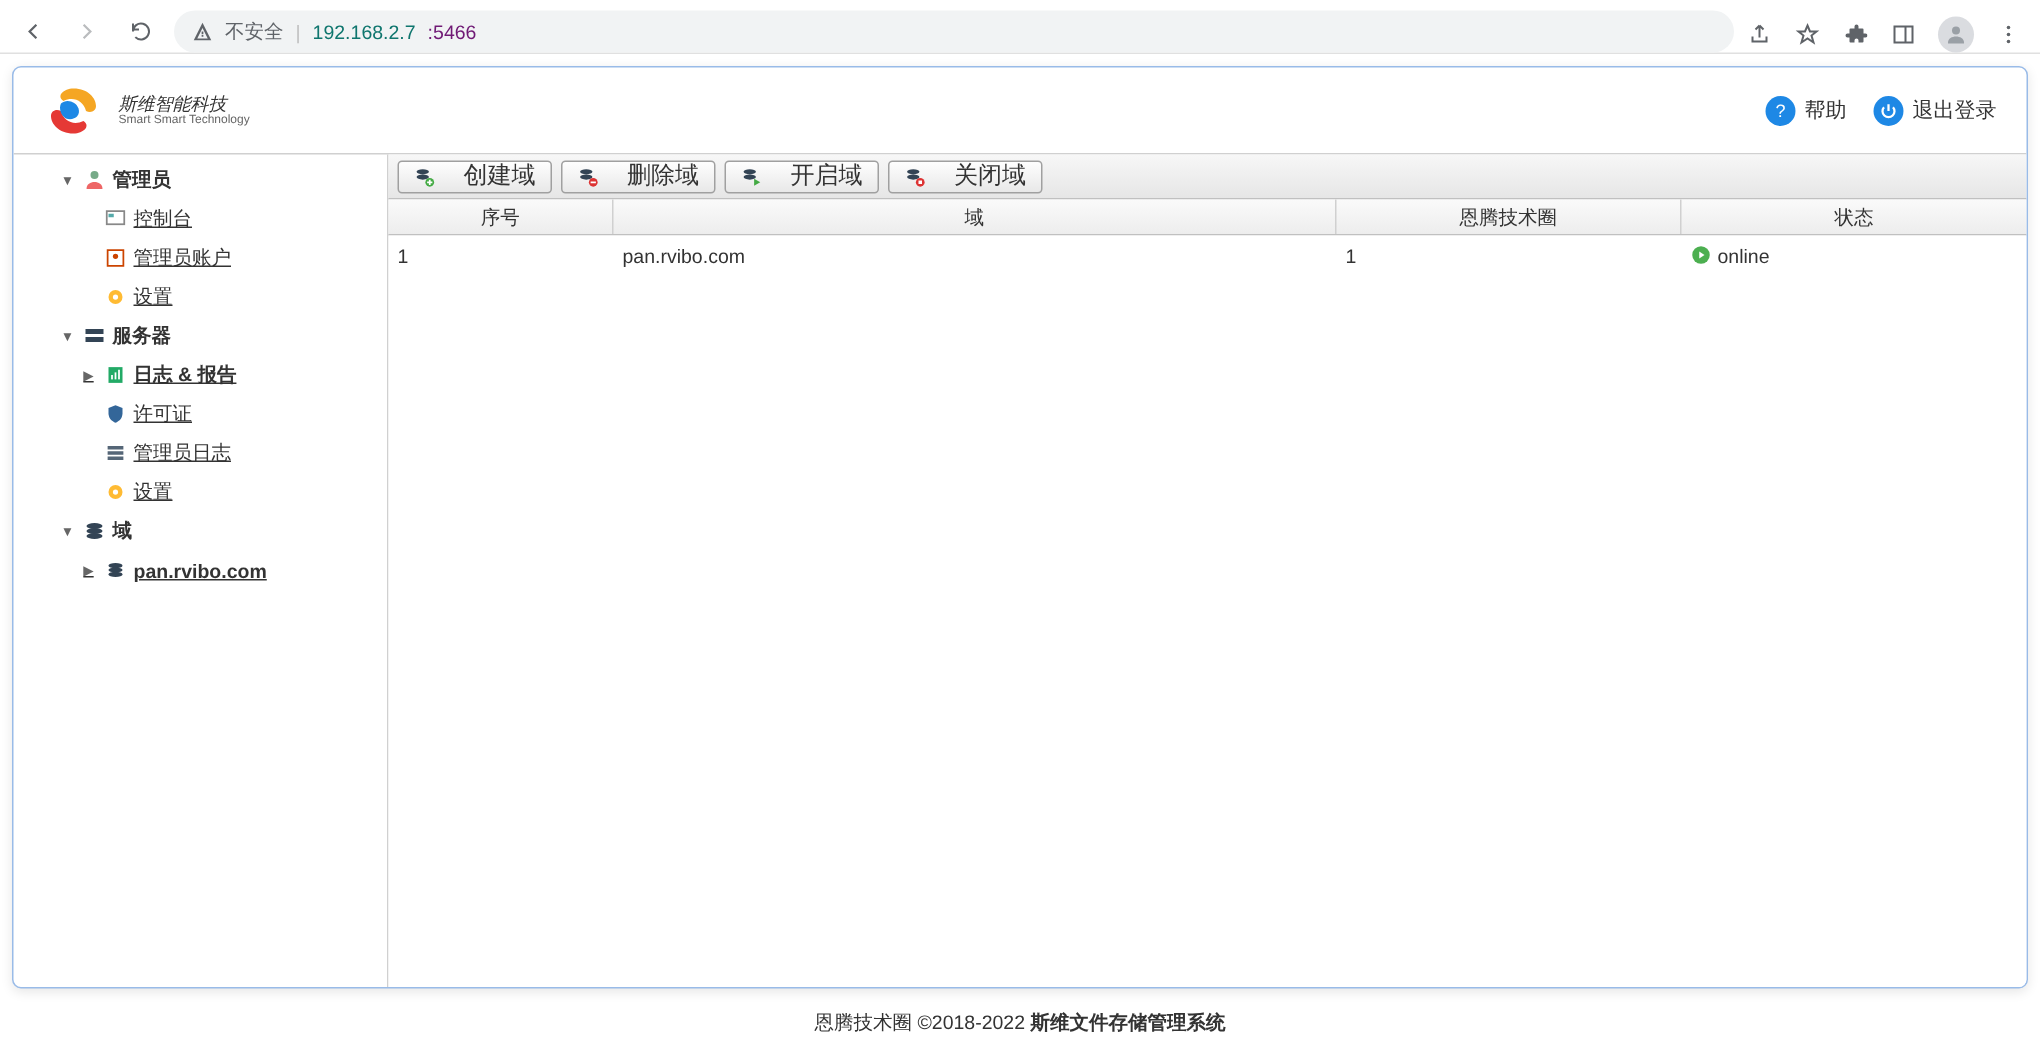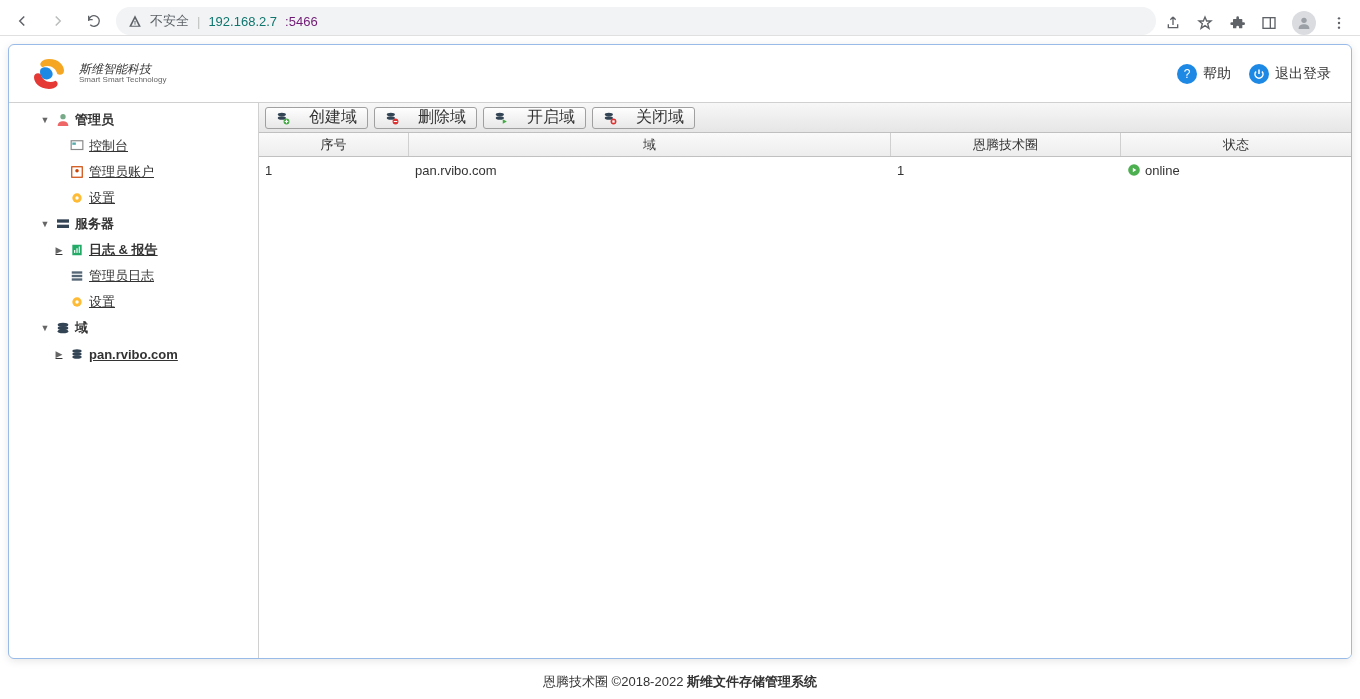--- a/index.html
+++ b/index.html
@@ -232,20 +232,28 @@
                 <rect x="7" y="12" width="2" height="5" fill="#fff"></rect>
                 <rect x="11" y="9" width="2" height="8" fill="#fff"></rect>
                 <rect x="15" y="6" width="2" height="11" fill="#fff"></rect>
               </svg>
             </span>
         <span class="tree-label bold">日志 &amp; 报告</span>
       </div>
       <div class="tree-item depth-1">
         <span class="tree-icon">
               <svg width="14" height="14" viewBox="0 0 24 24">
+                <path d="M12 2l8 3v6c0 6-4 9-8 11-4-2-8-5-8-11V5l8-3z" fill="#369"></path>
+              </svg>
+            </span>
+        <span class="tree-label">许可证</span>
+      </div>
+      <div class="tree-item depth-1">
+        <span class="tree-icon">
+              <svg width="14" height="14" viewBox="0 0 24 24">
                 <rect x="3" y="4" width="18" height="4" fill="#567"></rect>
                 <rect x="3" y="10" width="18" height="4" fill="#567"></rect>
                 <rect x="3" y="16" width="18" height="4" fill="#567"></rect>
               </svg>
             </span>
         <span class="tree-label">管理员日志</span>
       </div>
       <div class="tree-item depth-1">
         <span class="tree-icon">
               <svg width="14" height="14" viewBox="0 0 24 24">

